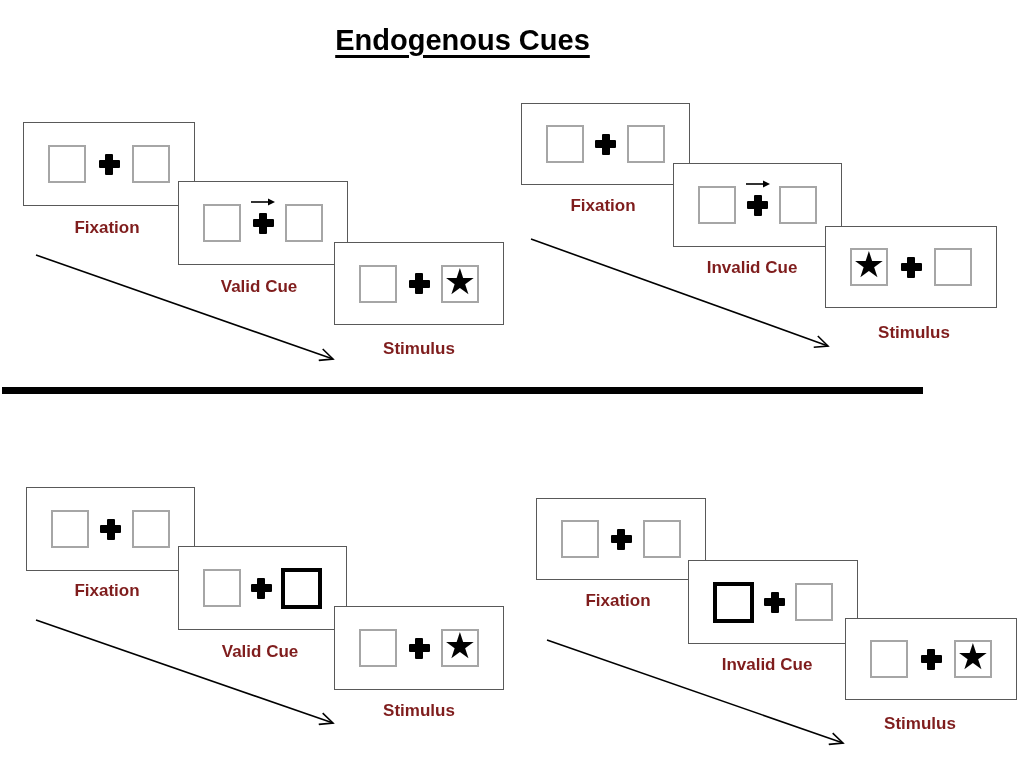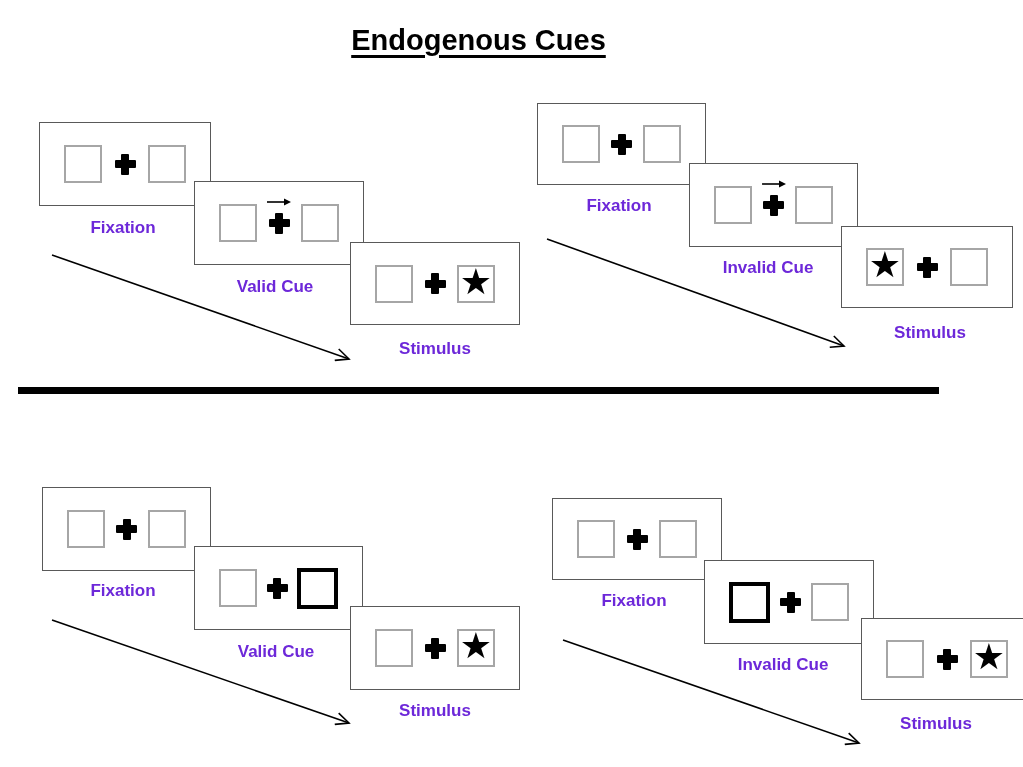--- a/index.html
+++ b/index.html
@@ -6,21 +6,20 @@
     margin: 0; padding: 0;
     width: 1023px; height: 767px;
     background: #ffffff;
     font-family: "Liberation Sans", sans-serif;
     overflow: hidden;
   }
   #stage {
     position: relative;
     width: 925px; height: 767px;
     background: #ffffff;
-    margin-left: 16px;
   }
   .title {
     position: absolute;
     left: 0; width: 100%;
     margin: 0;
     text-align: center;
     font-size: 29px;
     font-weight: bold;
     color: #000;
     text-decoration: underline;
@@ -77,21 +76,21 @@
     left: 50%; top: -16px;
     transform: translateX(-50%);
     overflow: visible;
   }
   .plabel {
     position: absolute;
     width: 150px;
     text-align: center;
     font-size: 17px;
     font-weight: bold;
-    color: #6d28d9;
+    color: #7f1d1d;
     white-space: nowrap;
   }
   .divider {
     position: absolute;
     left: 2px; right: 2px;
     top: 387px; height: 7px;
     background: #000;
   }
   .seq-arrow {
     position: absolute;

